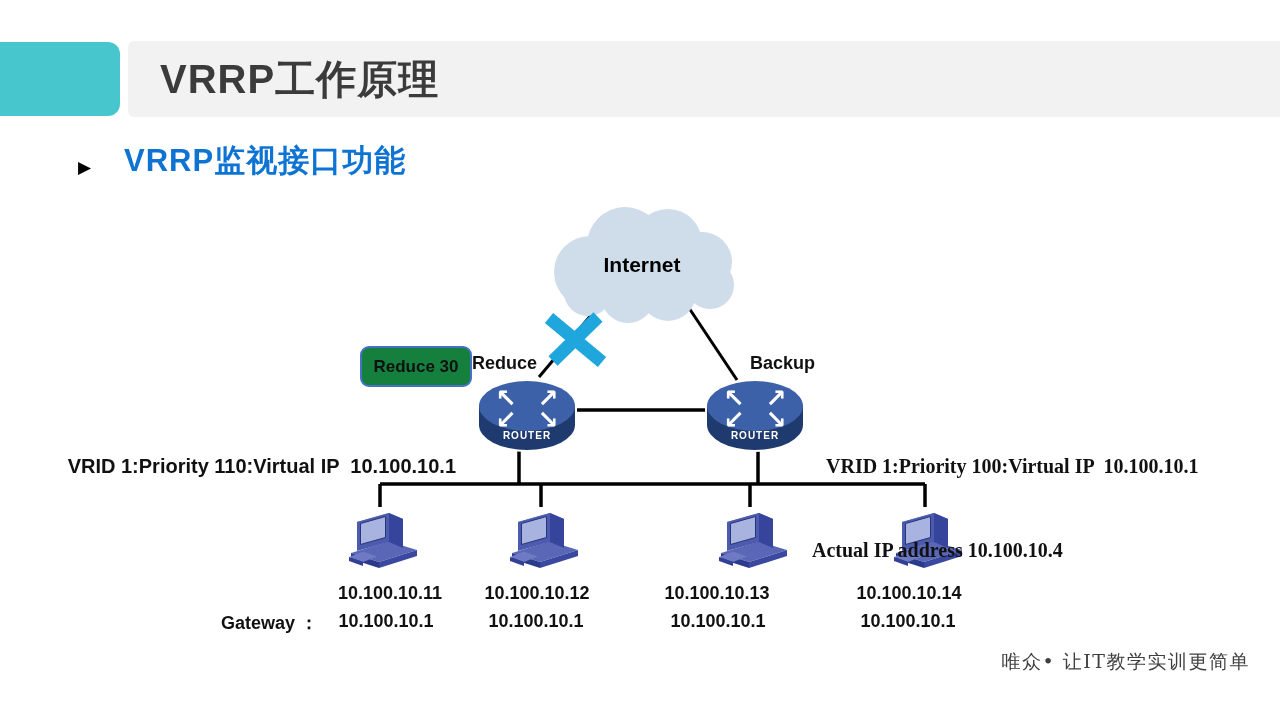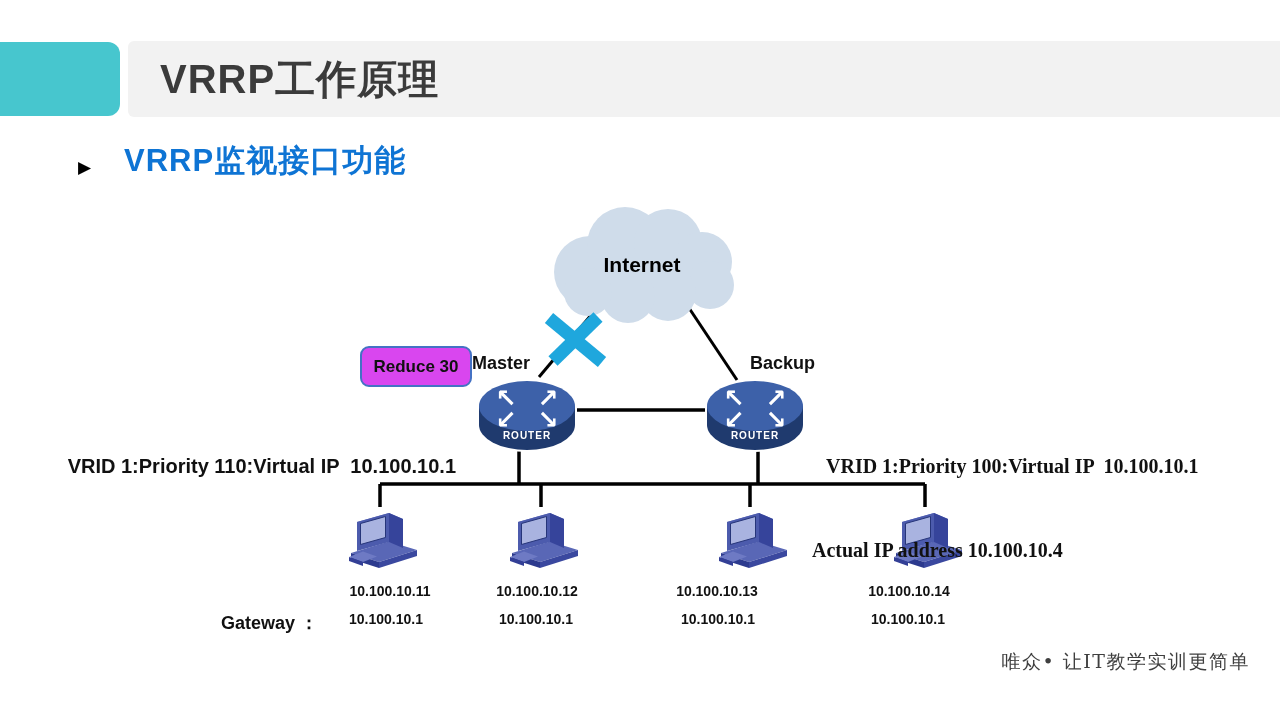--- a/index.html
+++ b/index.html
@@ -36,26 +36,26 @@
   .internet-word{fill:#000; font-size:21px;}
   
   .lbl{position:absolute; font-weight:bold; color:#111;}
   .node-label{font-size:18px;}
   .vrid-block{font-size:20px; line-height:28px; white-space:pre;}
   .vrid-left{left:60px; top:396px; width:396px; text-align:right;}
   .vrid-right{left:812px; top:396px; width:400px; text-align:left;font-family:Liberation Serif, serif;}
   .vrid-right .line1{text-indent:14px;}
   .reduce-note{
     position:absolute; left:360px; top:346px; width:108px; height:37px;
-    border:2px solid #4472C4; border-radius:9px; background:#d946ef;
+    border:2px solid #4472C4; border-radius:9px; background:#15803d;
     font-weight:bold; font-size:17px; color:#111;
     display:flex; align-items:center; justify-content:center;
   }
   .host-row-label{font-size:18px; width:160px; text-align:right;}
-  .host-val{font-size:14px; width:160px; text-align:center;}
+  .host-val{font-size:18px; width:160px; text-align:center;}
   .watermark{
     position:absolute; right:30px; top:649px; font-size:19px; color:#3F3F3F;
     font-family:"DejaVu Serif","Liberation Serif",serif; 
     letter-spacing:1.5px;
   }
 </style>
 </head>
 <body>
 
 <div class="slide">
@@ -132,21 +132,21 @@
     <use href="#router-shape" x="705" y="378"></use>
 
     <use href="#pc-shape" x="349" y="506"></use>
     <use href="#pc-shape" x="510" y="506"></use>
     <use href="#pc-shape" x="719" y="506"></use>
     <use href="#pc-shape" x="894" y="506"></use>
   </svg>
 
   <div class="reduce-note">Reduce 30</div>
 
-  <div class="lbl node-label" style="left:472px; top:353px;">Master</div>
+  <div class="lbl node-label" style="left:472px; top:353px;">Reduce</div>
   <div class="lbl node-label" style="left:750px; top:353px;">Backup</div>
 
   <div class="lbl vrid-block vrid-left">
     <div class="line1">VRID 1:Priority 110:Virtual IP  10.100.10.1</div>
   </div>
 
   <div class="lbl vrid-block vrid-right">
     <div class="line1">VRID 1:Priority 100:Virtual IP  10.100.10.1</div>
     <div class="line2">Actual IP address 10.100.10.4</div>
   </div>

